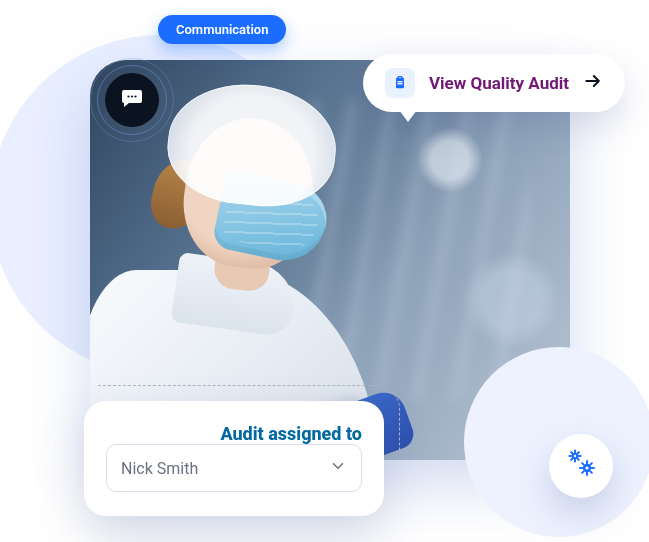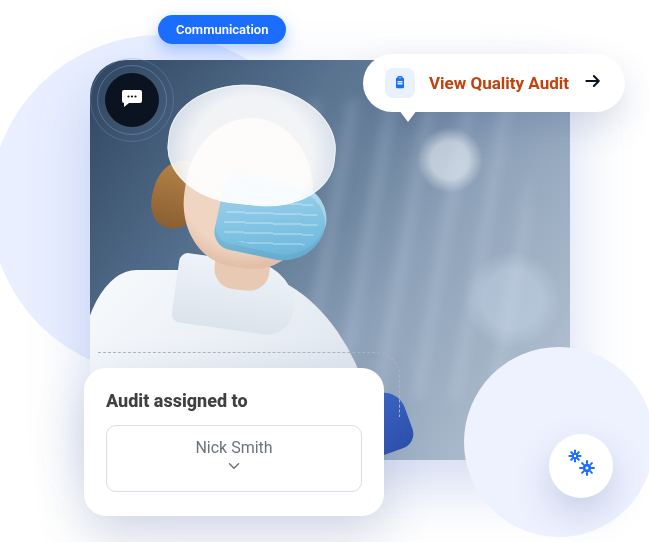--- a/index.html
+++ b/index.html
@@ -193,21 +193,21 @@
     box-shadow: 0 14px 34px rgba(60,80,140,0.18);
     z-index: 8;
   }
   .view-bubble .doc-ic {
     width: 30px; height: 30px; border-radius: 8px;
     background: #e9f1ff;
     display: flex; align-items: center; justify-content: center;
   }
   .view-bubble .doc-ic svg { width: 16px; height: 16px; }
   .view-bubble .lbl {
-    font-size: 17px; font-weight: 700; color: #c2410c;
+    font-size: 17px; font-weight: 700; color: #701a75;
   }
   .view-bubble .arrow svg { width: 20px; height: 20px; }
   .view-tail {
     position: absolute;
     left: 36px; bottom: -10px;
     width: 0; height: 0;
     border-left: 9px solid transparent;
     border-right: 9px solid transparent;
     border-top: 12px solid #ffffff;
     filter: drop-shadow(0 6px 6px rgba(60,80,140,0.12));
@@ -228,33 +228,32 @@
     content: "";
     position: absolute;
     top: -16px; left: 14px; right: -16px; height: 64px;
     border: 1.5px dashed #aab3c2;
     border-bottom: none;
     border-left: none;
     border-top-right-radius: 24px;
     pointer-events: none;
   }
   .assign-title {
-    font-size: 18px; font-weight: 800; color: #404040;
-    margin-bottom: 14px;
+    font-size: 18px; font-weight: 800; color: #0369a1;
+    text-align: right;
   }
   .select {
     display: flex; align-items: center; justify-content: space-between;
     border: 1px solid #d8dee9;
     border-radius: 10px;
     padding: 12px 14px;
     color: #6b7280;
     font-size: 16px;
     cursor: pointer;
     background: #fff;
-    flex-direction: column;
   }
   .select svg { width: 18px; height: 18px; }
 
   
   .gear-btn {
     position: absolute;
     right: 36px; bottom: 44px;
     width: 64px; height: 64px;
     border-radius: 50%;
     background: #ffffff;

